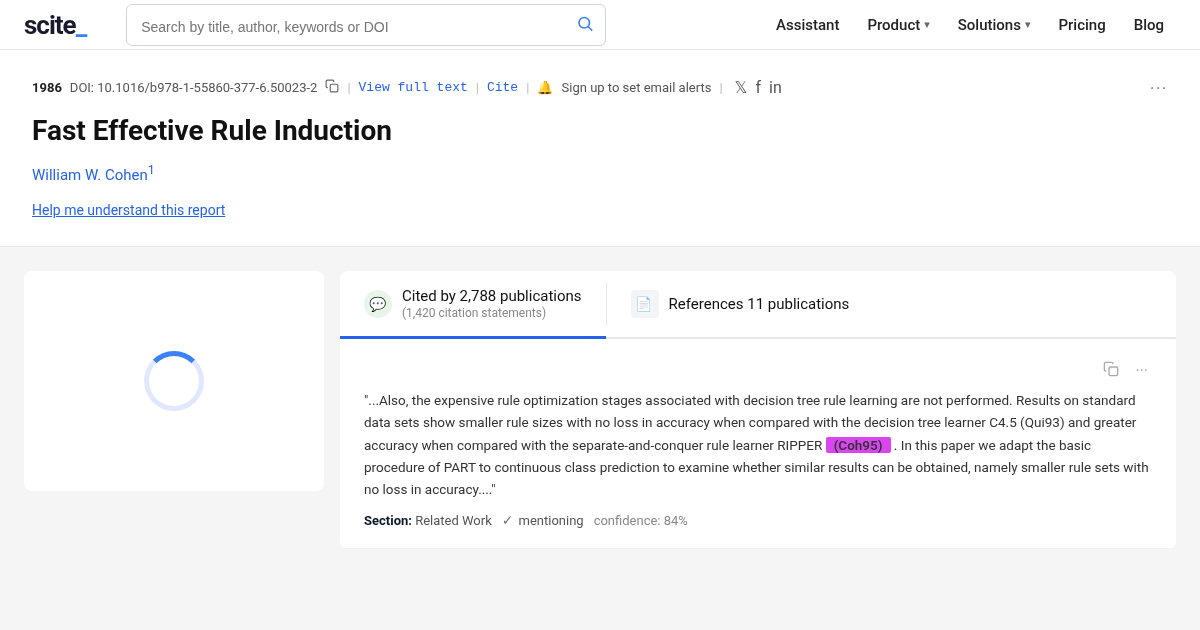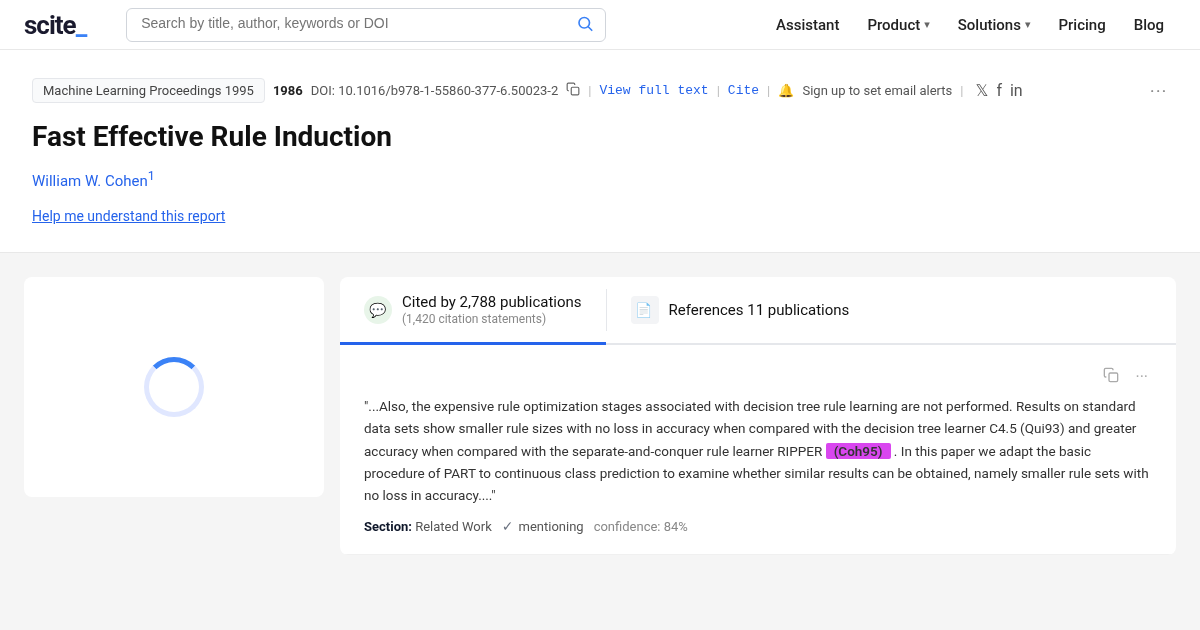--- a/index.html
+++ b/index.html
@@ -28,21 +28,21 @@
     .search-bar {
       flex: 1;
       max-width: 480px;
       position: relative;
       margin-left: 16px;
     }
     .search-bar input {
       width: 100%;
       border: 1.5px solid #d1d5db;
       border-radius: 6px;
-      padding: 6px 40px 10px 14px;
+      padding: 14px 40px 10px 14px;
       font-size: 14px;
       color: #555;
       outline: none;
       background: #fff;
     }
     .search-icon-wrap {
       position: absolute;
       right: 12px;
       top: 50%;
       transform: translateY(-50%);
@@ -285,21 +285,20 @@
       <span>Pricing</span>
     </div>
     <div class="nav-item">
       <span>Blog</span>
     </div>
   </div>
 </nav>
 
 <div class="article-section">
   <div class="article-meta">
-    <span class="journal-tag">Machine Learning Proceedings 1995</span>
     <span class="year">1986</span>
     <span class="doi">
       <span>DOI: </span><span>10.1016/b978-1-55860-377-6.50023-2</span>
     </span>
     <span class="copy-icon" title="Copy DOI">
       <svg width="14" height="14" viewBox="0 0 24 24" fill="none" stroke="currentColor" stroke-width="2">
         <rect x="9" y="9" width="13" height="13" rx="2"></rect>
           <path d="M5 15H4a2 2 0 01-2-2V4a2 2 0 012-2h9a2 2 0 012 2v1"></path>
       </svg>
     </span>

